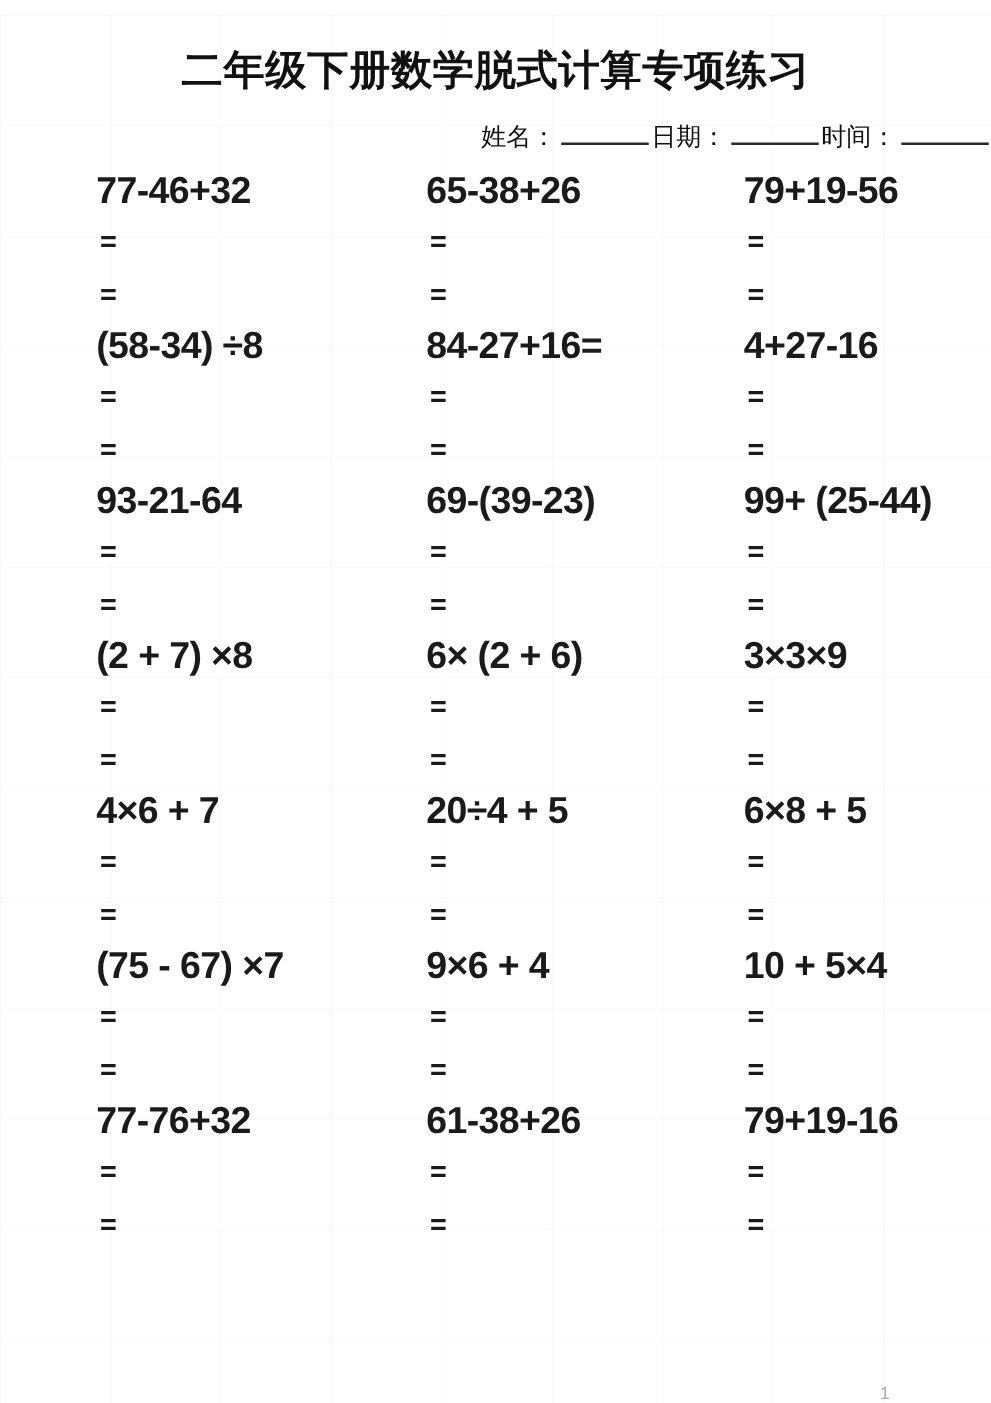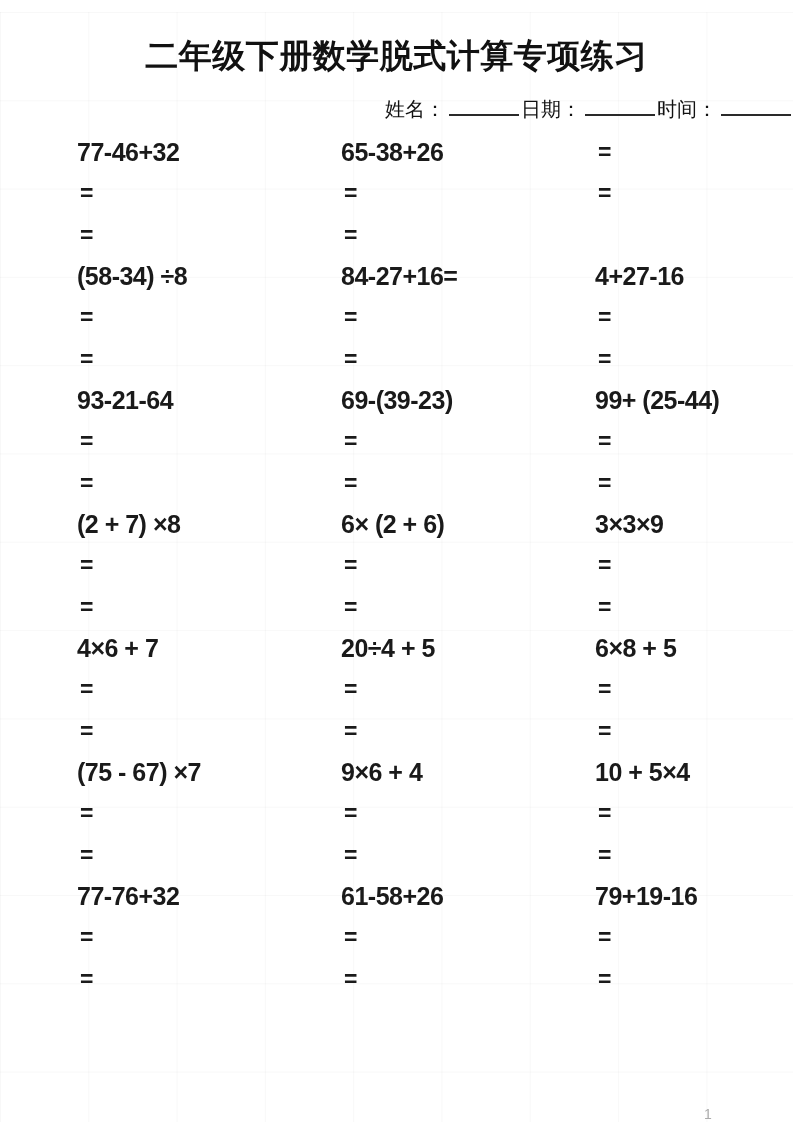--- a/index.html
+++ b/index.html
@@ -65,21 +65,21 @@
   .cell.c1 { padding-left: 77px; }
   .cell.c2 { padding-left: 77px; }
   .cell.c3 { padding-left: 67px; }
   .line {
     height: 41.33px;
     display: flex;
     align-items: center;
     white-space: pre;
   }
   .problem-line {
-    font-size: 25px;
+    font-size: 30px;
     font-weight: 600;
     letter-spacing: -0.5px;
   }
   .eq-line {
     font-size: 23px;
     font-weight: 700;
     padding-left: 3px;
   }
   .page-number {
     position: absolute;
@@ -113,20 +113,21 @@
       <div class="line problem-line">77-46+32</div>
       <div class="line eq-line">=</div>
       <div class="line eq-line">=</div>
     </div>
     <div class="cell c2">
       <div class="line problem-line">65-38+26</div>
       <div class="line eq-line">=</div>
       <div class="line eq-line">=</div>
     </div>
     <div class="cell c3">
+      <div class="line problem-line">79+19-56</div>
       <div class="line eq-line">=</div>
       <div class="line eq-line">=</div>
     </div>
 
     <div class="cell c1">
       <div class="line problem-line">(58-34) ÷8</div>
       <div class="line eq-line">=</div>
       <div class="line eq-line">=</div>
     </div>
     <div class="cell c2">
@@ -203,21 +204,21 @@
       <div class="line eq-line">=</div>
       <div class="line eq-line">=</div>
     </div>
 
     <div class="cell c1">
       <div class="line problem-line">77-76+32</div>
       <div class="line eq-line">=</div>
       <div class="line eq-line">=</div>
     </div>
     <div class="cell c2">
-      <div class="line problem-line">61-58+26</div>
+      <div class="line problem-line">61-38+26</div>
       <div class="line eq-line">=</div>
       <div class="line eq-line">=</div>
     </div>
     <div class="cell c3">
       <div class="line problem-line">79+19-16</div>
       <div class="line eq-line">=</div>
       <div class="line eq-line">=</div>
     </div>
 
   </div>

